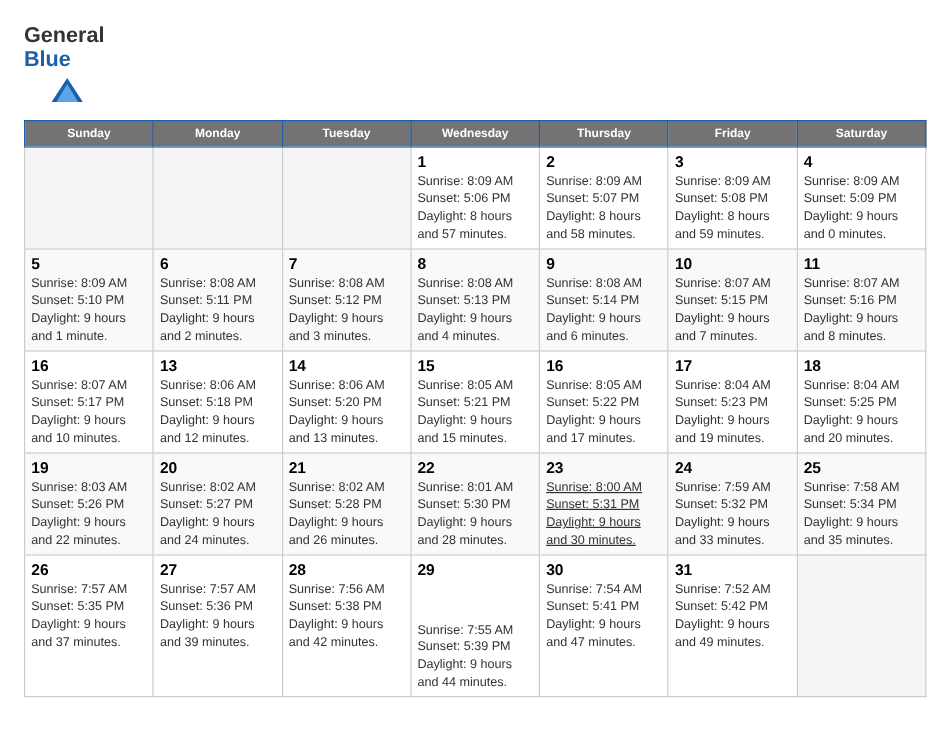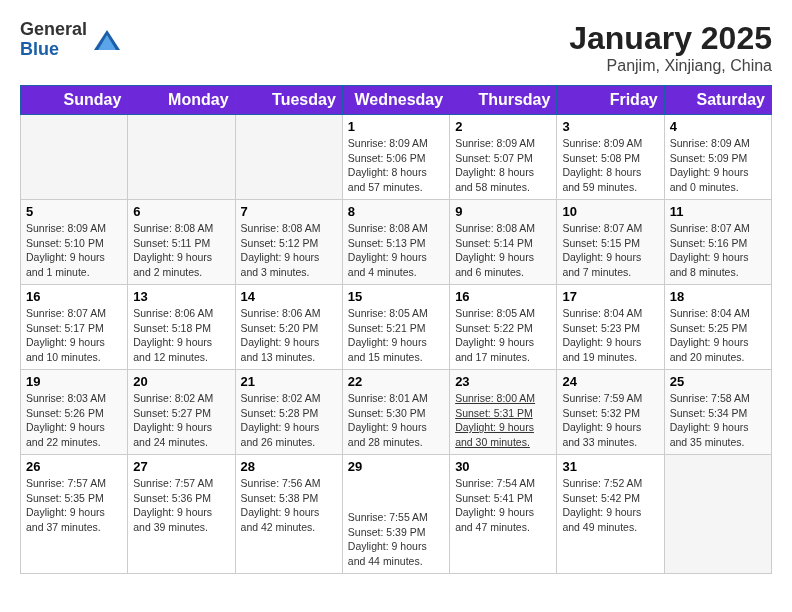--- a/index.html
+++ b/index.html
@@ -12,20 +12,21 @@
     }
     .header {
       display: flex;
       justify-content: space-between;
       align-items: flex-start;
       margin-bottom: 10px;
     }
     .logo {
       display: flex;
       align-items: center;
+      flex-direction: column;
     }
     .logo-text {
       display: flex;
       flex-direction: column;
       line-height: 1.1;
     }
     .logo-general {
       font-size: 18px;
       font-weight: bold;
       color: #333;
@@ -50,25 +51,25 @@
     }
     .location {
       font-size: 16px;
       color: #444;
     }
     .calendar {
       width: 100%;
       border-collapse: collapse;
     }
     .calendar th {
-      background-color: #6d28d9;
+      background-color: #737373;
       color: #fff;
-      text-align: right;
+      text-align: center;
       padding: 5px 6px;
-      font-size: 16px;
+      font-size: 10px;
       border: 1px solid #1a5fa8;
     }
     .calendar td {
       border: 1px solid #ccc;
       vertical-align: top;
       padding: 4px 5px;
       width: calc(100% / 7);
       min-height: 80px;
       font-size: 11px;
       color: #333;
@@ -102,24 +103,20 @@
   <div class="logo">
     <div class="logo-text">
       <span class="logo-general">General</span>
       <span class="logo-blue">Blue</span>
     </div>
     <svg class="logo-icon" viewBox="0 0 30 30">
       <polygon points="15,5 28,25 2,25" fill="#1a5fa8"></polygon>
       <polygon points="15,10 24,25 6,25" fill="#5ba4e8"></polygon>
     </svg>
   </div>
-  <div class="title-block">
-    <div class="month-title">January 2025</div>
-    <div class="location">Panjim, Xinjiang, China</div>
-  </div>
 </div>
 
 <table class="calendar">
   <thead>
     <tr>
     <th>Sunday</th>
         <th>Monday</th>
         <th>Tuesday</th>
         <th>Wednesday</th>
         <th>Thursday</th>

